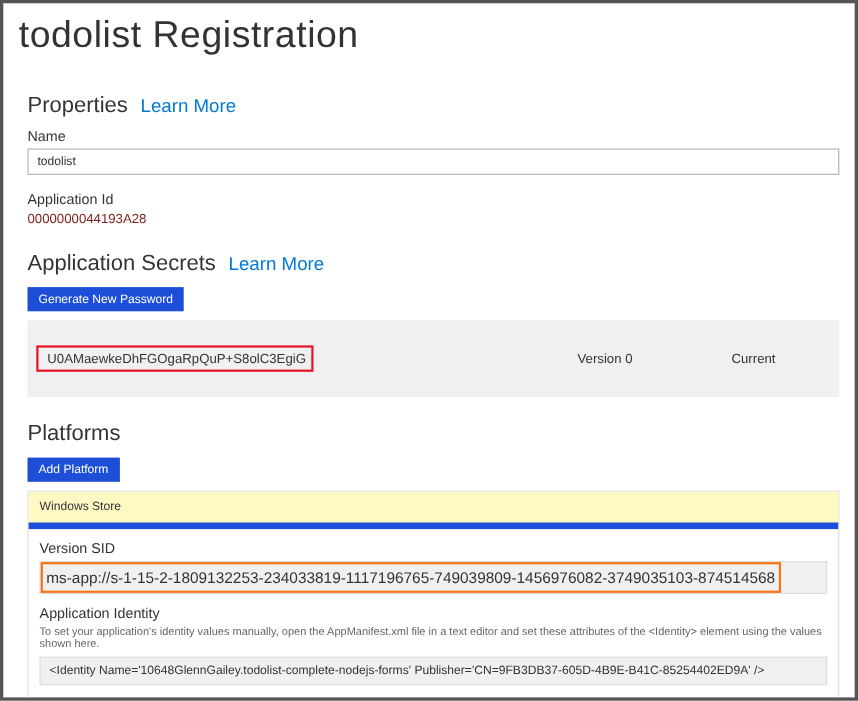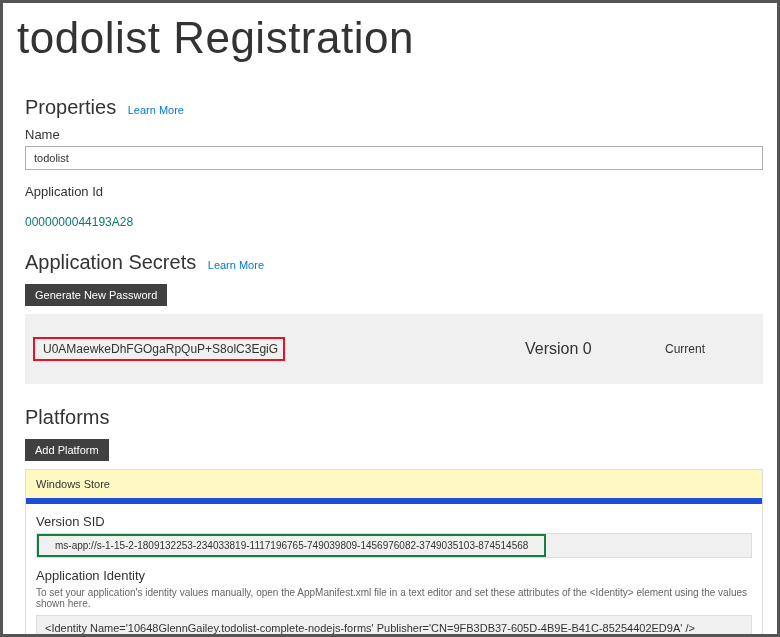--- a/index.html
+++ b/index.html
@@ -12,38 +12,38 @@
       background: #fff;
       border: 3px solid #555;
       width: 780px;
       height: 637px;
       overflow: hidden;
     }
     .page {
       padding: 10px 14px 14px 14px;
     }
     .page-title {
-      font-size: 44px;
+      font-size: 34px;
       font-weight: 300;
       color: #333;
       margin-bottom: 33px;
       letter-spacing: 0.5px;
     }
     .content {
       padding-left: 8px;
     }
     .section-header {
       font-size: 20px;
       font-weight: 300;
       color: #333;
       margin-bottom: 8px;
       margin-top: 22px;
     }
     .section-header .learn-more {
-      font-size: 11px;
+      font-size: 17px;
       color: #0078d7;
       font-weight: 400;
       margin-left: 6px;
       cursor: pointer;
     }
     .field-label {
       font-size: 13px;
       color: #333;
       margin-bottom: 4px;
       margin-top: 8px;
@@ -52,25 +52,25 @@
       width: 100%;
       border: 1px solid #b0b0b0;
       padding: 5px 8px;
       font-size: 11px;
       font-family: inherit;
       color: #333;
       background: #fff;
     }
     .static-value {
       font-size: 12px;
-      color: #0f766e;
-      margin-top: 16px;
+      color: #7f1d1d;
+      margin-top: 4px;
     }
     .btn-primary {
-      background: #404040;
+      background: #1d4ed8;
       color: #fff;
       border: none;
       padding: 5px 10px;
       font-size: 11px;
       font-family: inherit;
       cursor: pointer;
       margin-top: 2px;
     }
     .secret-row {
       display: flex;
@@ -85,21 +85,21 @@
       border: 2px solid #e81123;
       padding: 3px 8px;
       flex: 0 0 auto;
       width: 252px;
     }
     .secret-spacer {
       flex: 1;
     }
     .secret-version {
       width: 140px;
-      font-size: 16px;
+      font-size: 12px;
     }
     .secret-status {
       width: 90px;
       font-size: 12px;
     }
     .platform-box {
       border: 1px solid #ddd;
       margin-top: 8px;
     }
     .platform-header {
@@ -130,24 +130,24 @@
       color: #333;
       width: 100%;
     }
     .readonly-wrapper {
       background: #f0f0f0;
       border: 1px solid #ddd;
       padding: 0;
       margin-bottom: 10px;
     }
     .readonly-wrapper .highlighted-inner {
-      border: 2px solid #15803d;
+      border: 2px solid #f97316;
       display: inline-block;
-      padding: 4px 16px;
-      font-size: 10px;
+      padding: 4px 3px;
+      font-size: 14px;
       color: #333;
     }
   </style>
 </head>
 <body>
 
 <div class="page">
   <h1 class="page-title">todolist Registration</h1>
 
   <div class="content">

